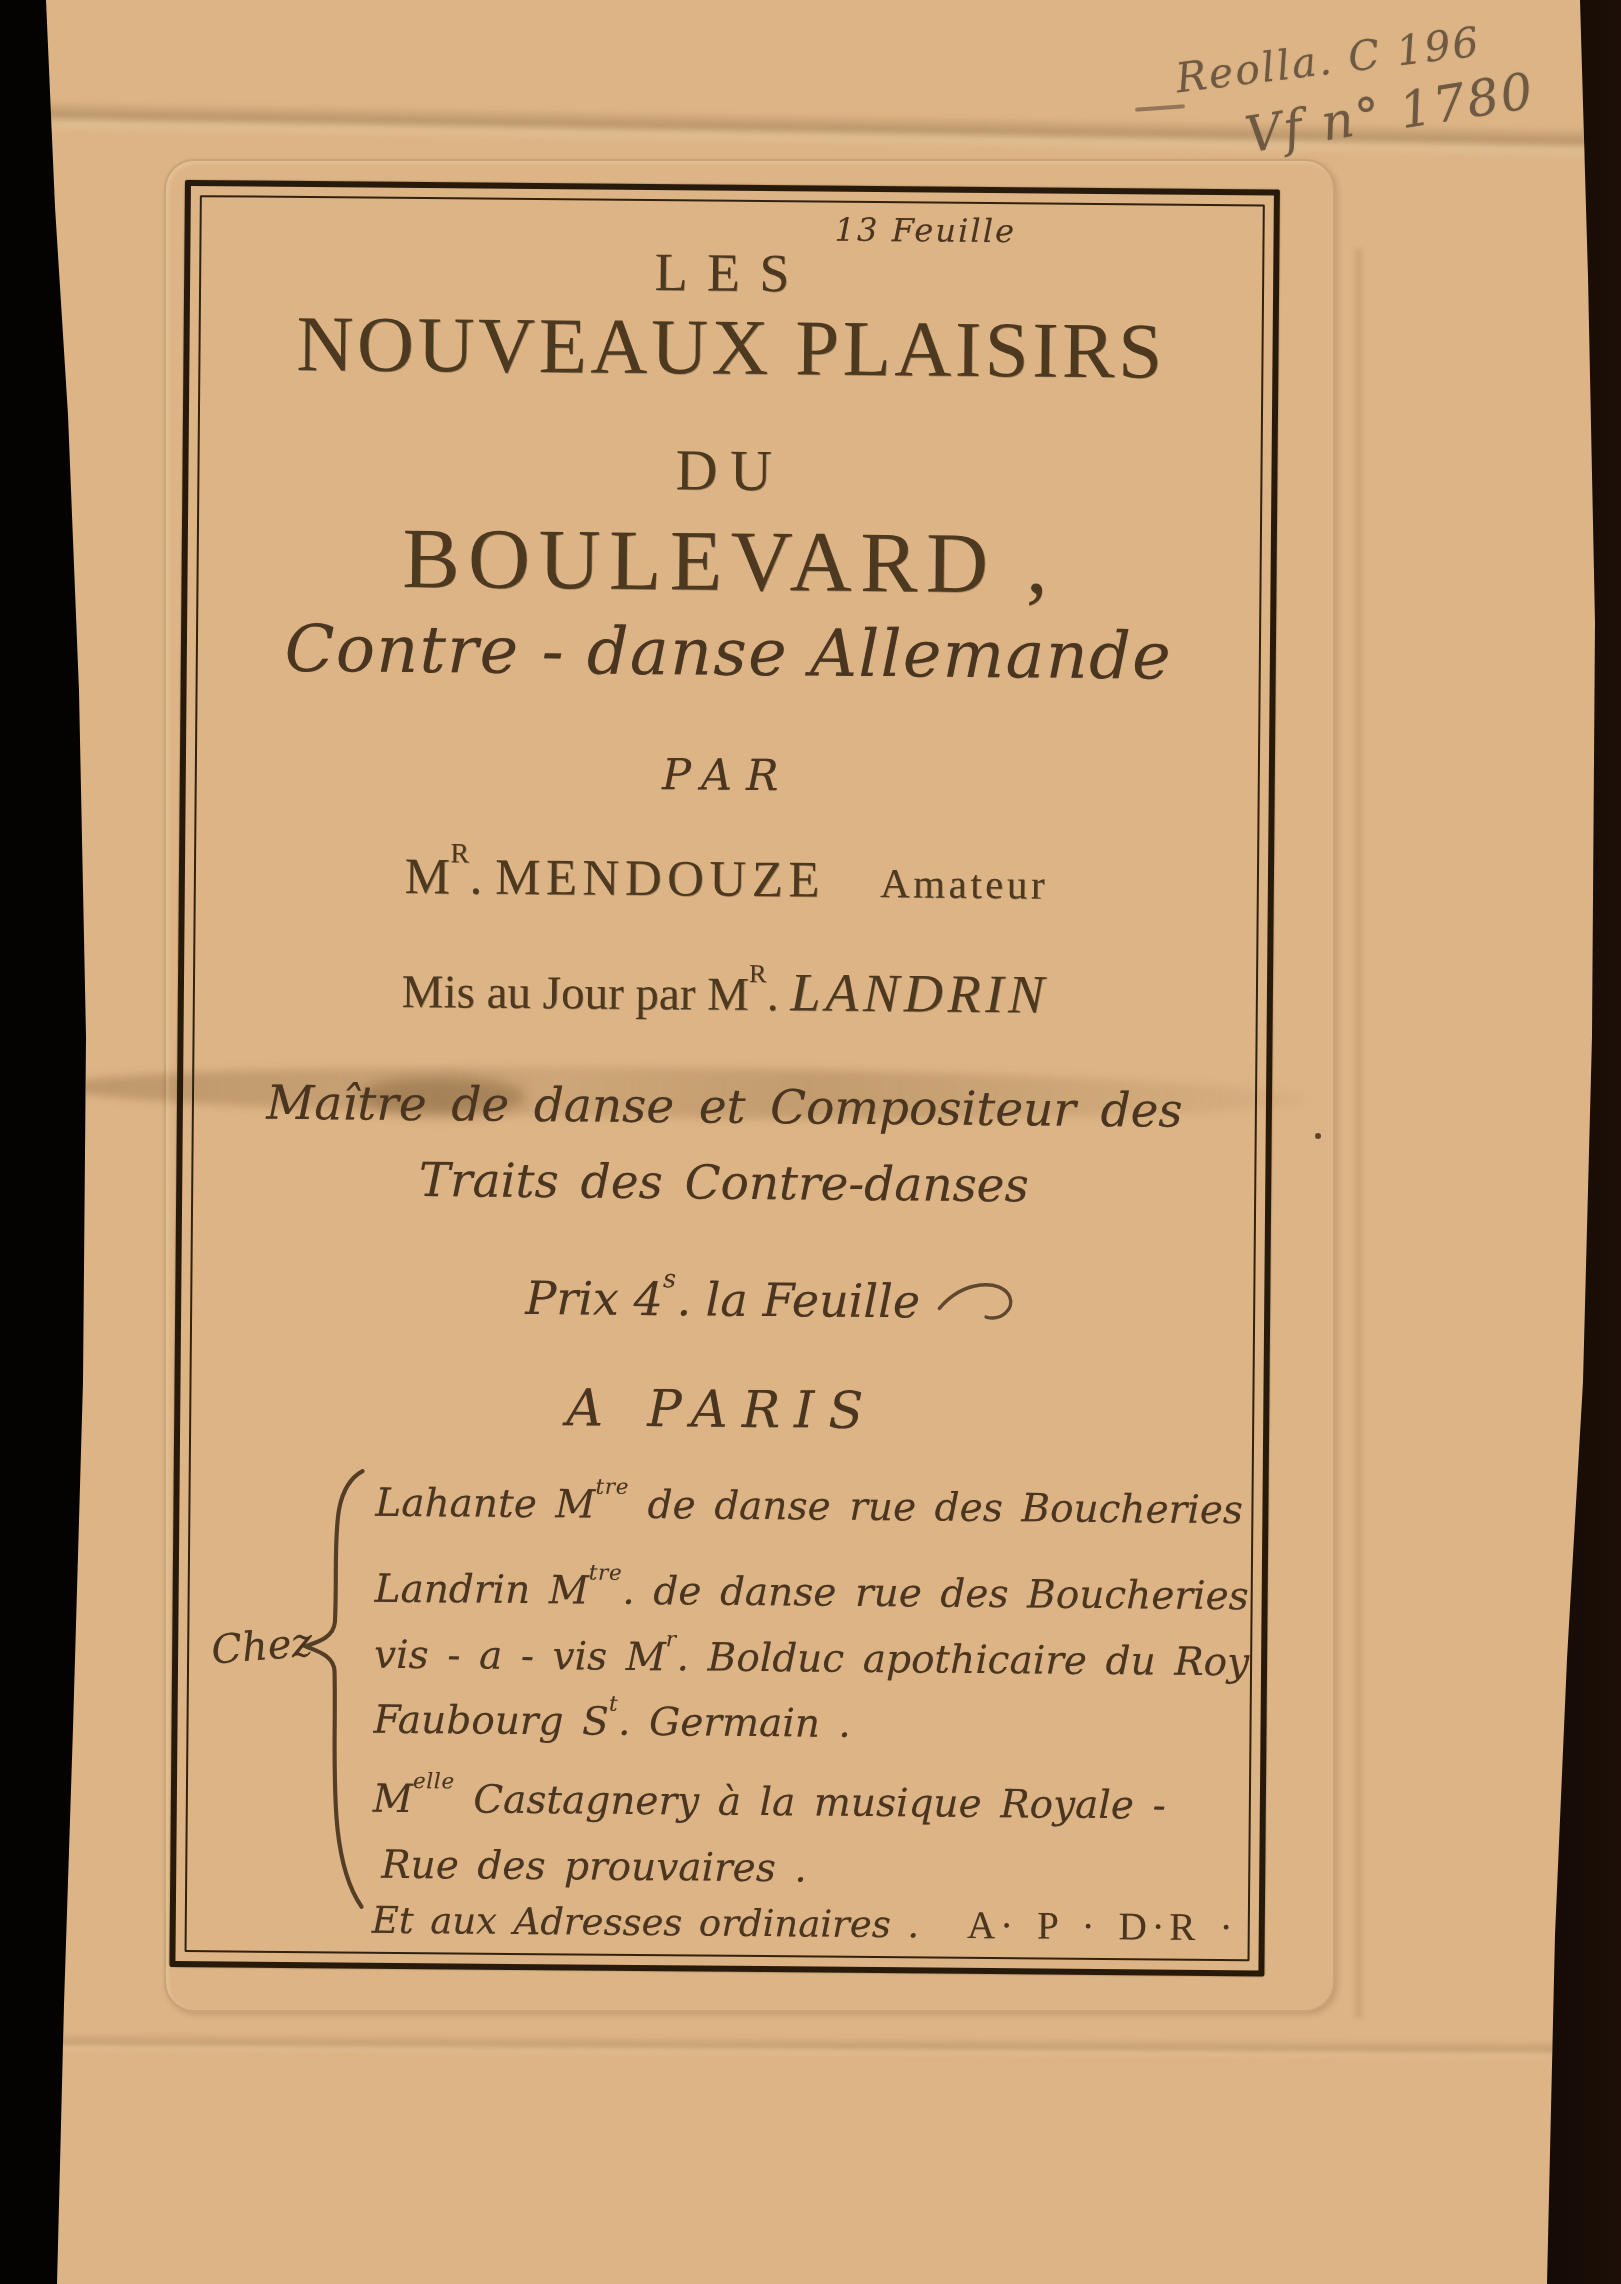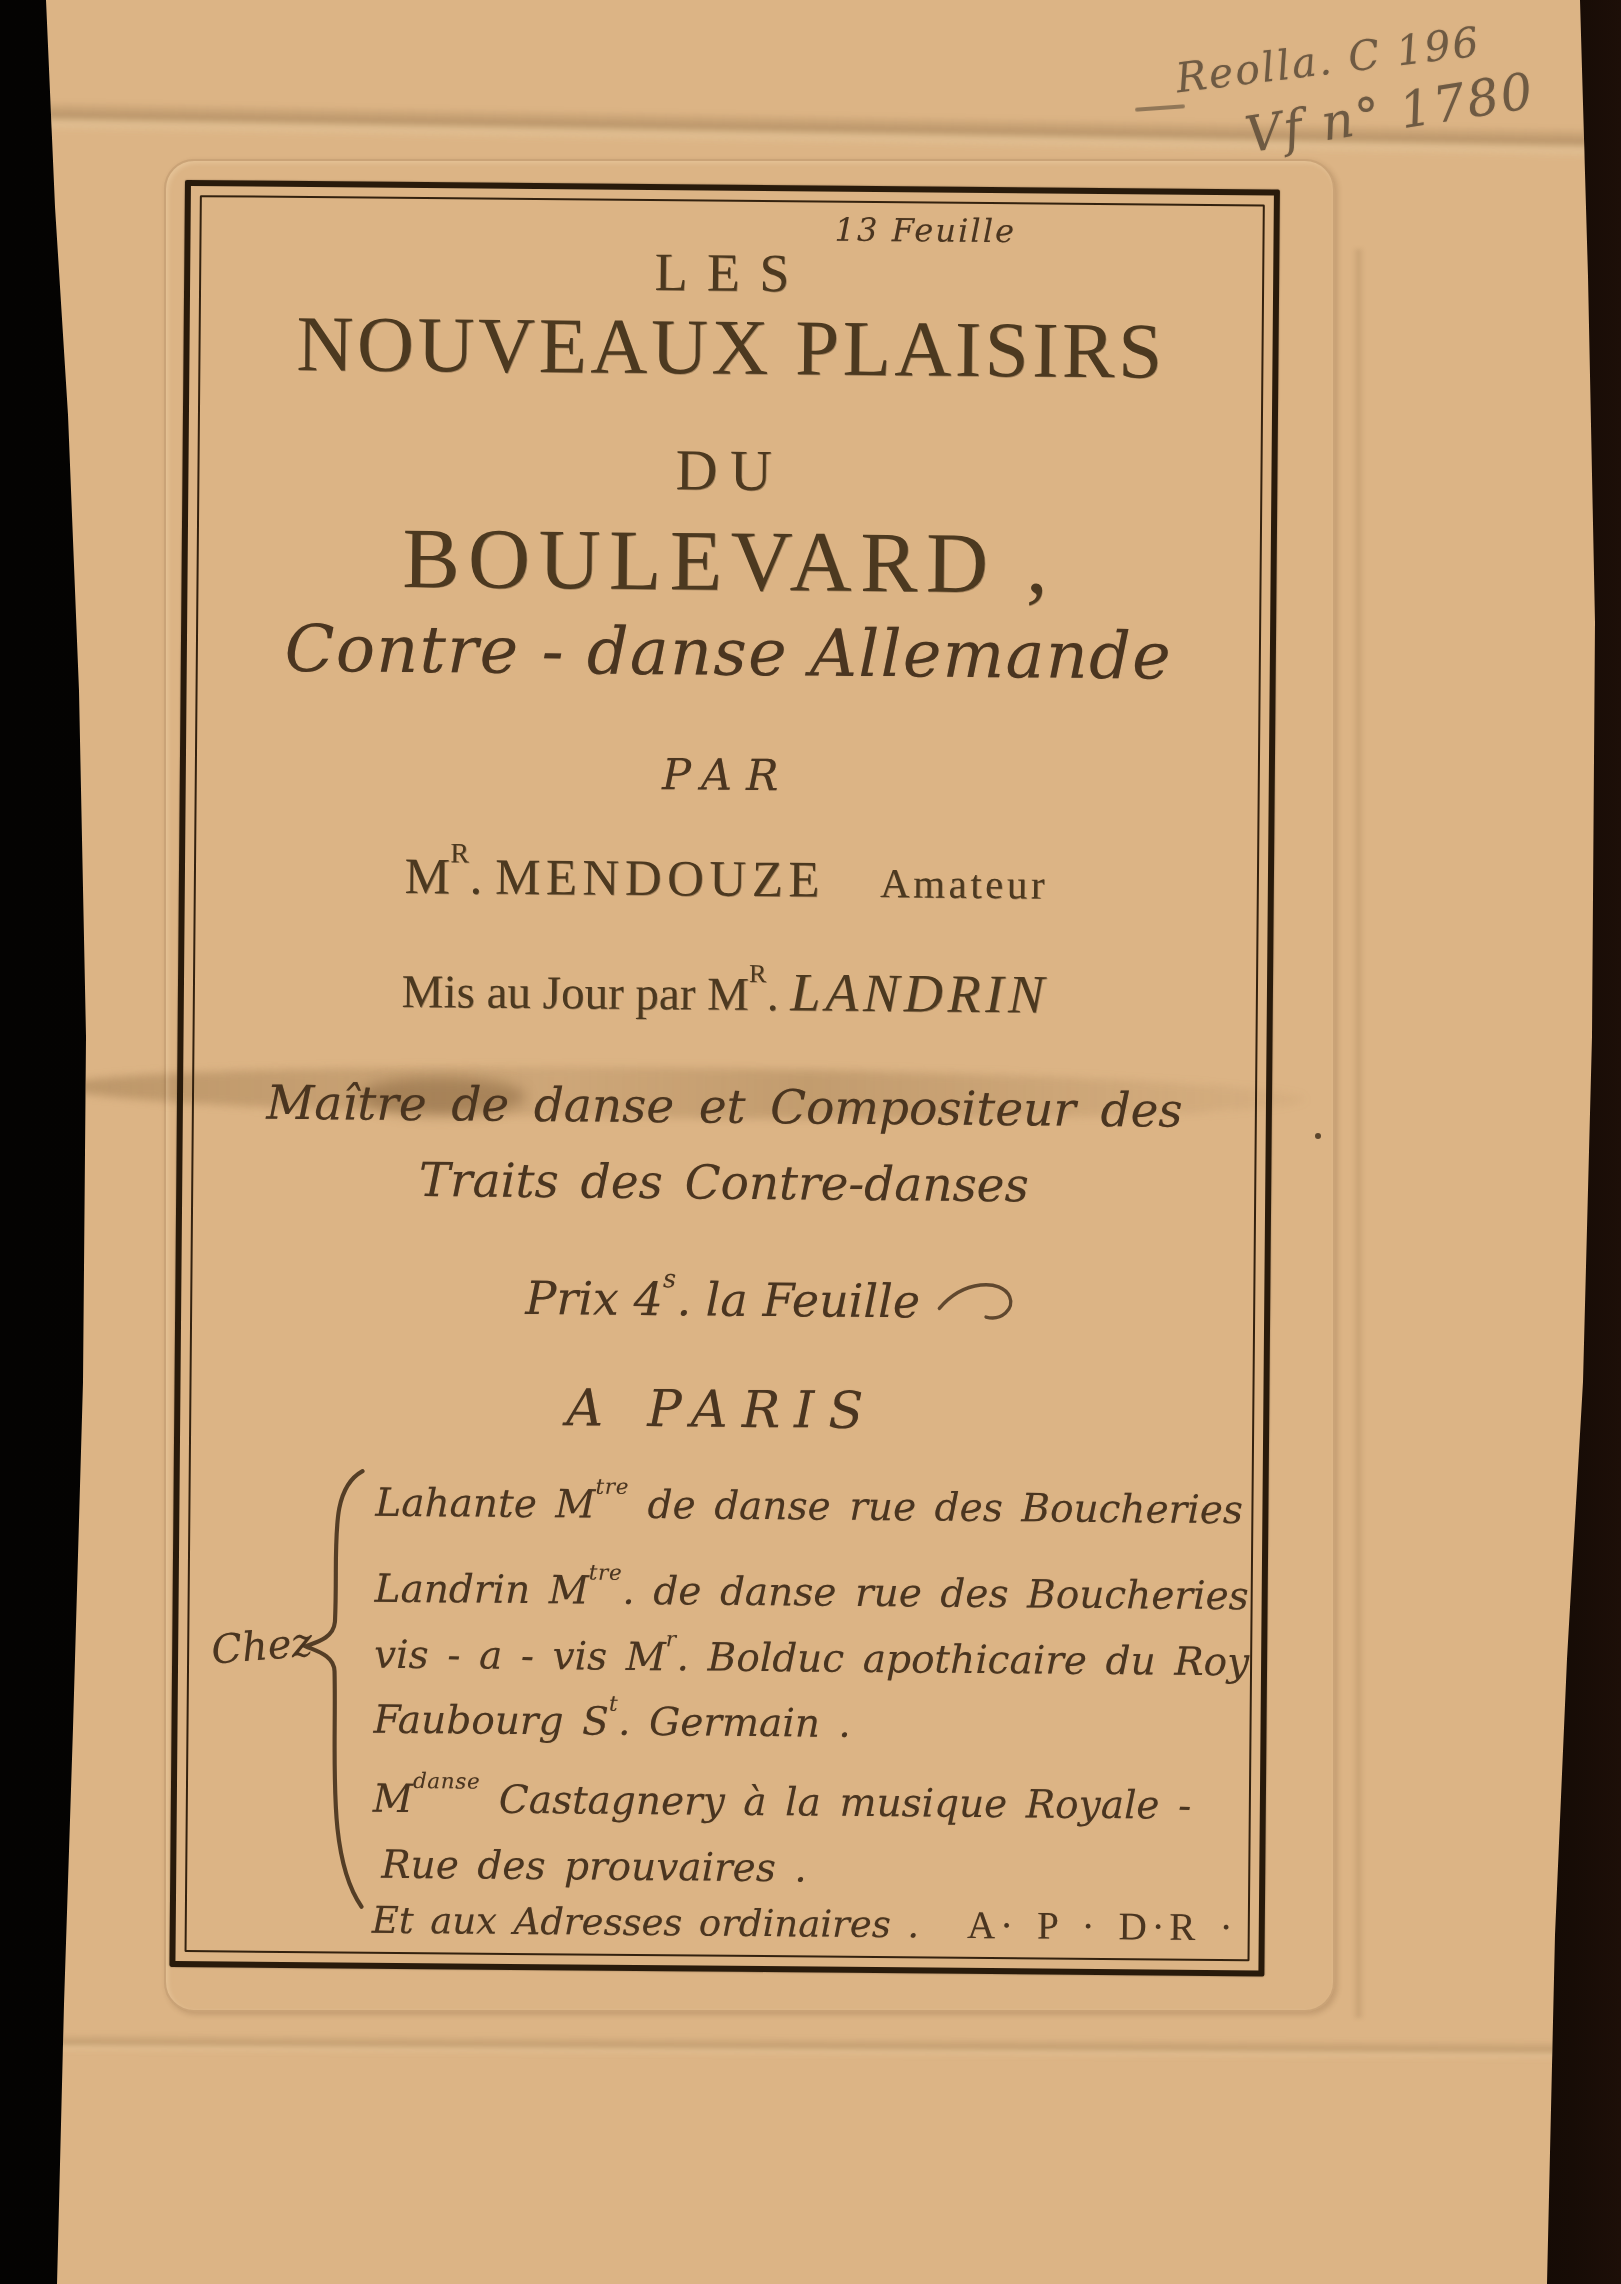--- a/index.html
+++ b/index.html
@@ -148,21 +148,21 @@
       <div class="script" style="position:absolute;left:202px;top:1384px;font-size:39px;word-spacing:6.2px;white-space:nowrap;">
         <span>Landrin M</span><sup class="eng">tre</sup><span>. de danse rue des Boucheries</span>
       </div>
       <div class="script" style="position:absolute;left:202px;top:1450px;font-size:39px;word-spacing:6.2px;white-space:nowrap;">
         <span>vis - a - vis M</span><sup class="eng">r</sup><span>. Bolduc apothicaire du Roy</span>
       </div>
       <div class="script" style="position:absolute;left:202px;top:1515px;font-size:39px;word-spacing:6.2px;white-space:nowrap;">
         <span>Faubourg S</span><sup class="eng">t</sup><span>. Germain .</span>
       </div>
       <div class="script" style="position:absolute;left:202px;top:1594px;font-size:39px;word-spacing:6.2px;white-space:nowrap;">
-        <span>M</span><sup class="eng">danse</sup><span> Castagnery à la musique Royale -</span>
+        <span>M</span><sup class="eng">elle</sup><span> Castagnery à la musique Royale -</span>
       </div>
       <div class="script" style="position:absolute;left:211px;top:1660px;font-size:39px;word-spacing:6.2px;white-space:nowrap;">
         <span>Rue des prouvaires .</span>
       </div>
       <div class="script" style="position:absolute;left:202px;top:1715px;font-size:37px;word-spacing:4.8px;white-space:nowrap;">
         <span>Et aux Adresses ordinaires .</span><span style="display:inline-block;width:48px;"></span><span style="font-style:normal;font-family:'Liberation Serif',serif;letter-spacing:4.8px;font-size:39px;">A· P · D·R ·</span>
       </div>
     </div>
   </div>
 </div>

